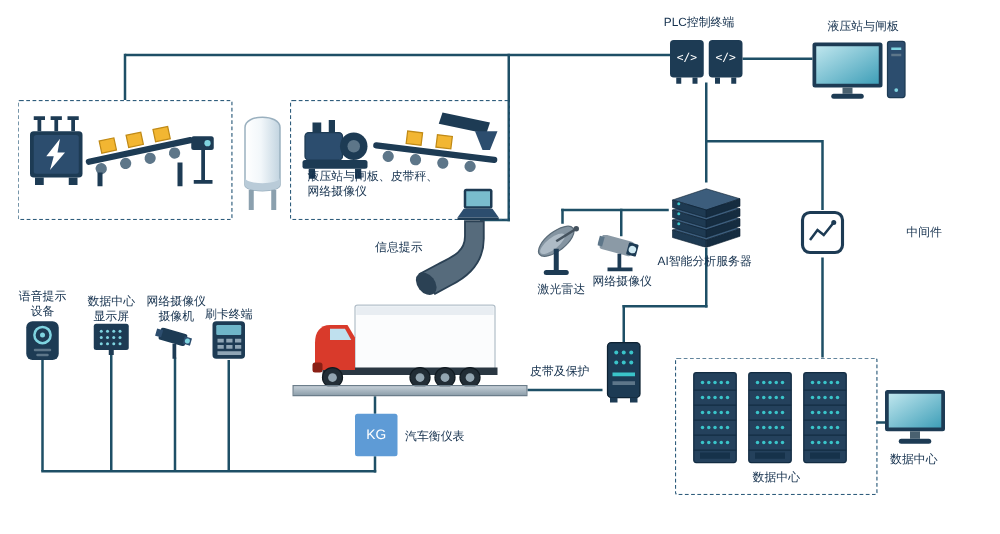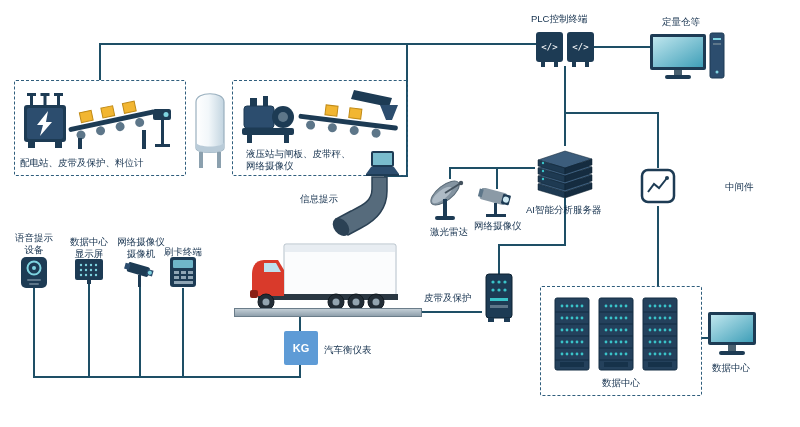--- a/index.html
+++ b/index.html
@@ -12,21 +12,21 @@
   .lbl.c { text-align:center; white-space:normal; }
   .bl { display:block; }
   .dashed { position:absolute; border:1.5px dashed #2f5d7c; border-radius:2px; }
   .icon { position:absolute; }
   .plc-box { position:absolute; width:27px; height:30px; background:#1d3b54; border-radius:3px;
              color:#ffffff; font-size:9px; display:flex; align-items:center; justify-content:center;
              font-family:"DejaVu Sans Mono",monospace; }
   .plc-box::after { content:""; position:absolute; bottom:-5px; left:5px; width:4px; height:5px;
                     background:#1d3b54; box-shadow:13px 0 #1d3b54; }
   .kg-box { position:absolute; left:284px; top:331px; width:34px; height:34px; background:#5e9bd6;
-            color:#ffffff; font-weight:bold; font-size:11px; display:flex; align-items:center;
+            color:#ffffff; font-weight:normal; font-size:11px; display:flex; align-items:center;
             justify-content:center; border-radius:2px; }
   .platform { position:absolute; left:234px; top:308px; width:188px; height:9px;
               background:linear-gradient(#c3ced6,#8fa0ac); border:1px solid #6b7d8a; }
 </style>
 </head>
 <body>
 
 <div class="canvas">
 
   <div class="line h" style="left:100px;top:43px;width:436px"></div>
@@ -59,21 +59,21 @@
   <div class="dashed" style="left:540px;top:286px;width:162px;height:110px"></div>
 
   <div class="lbl" style="left:531px;top:13px">PLC控制终端</div>
   <div class="plc-box" style="left:536px;top:32px">
     <span>&lt;/&gt;</span>
   </div>
   <div class="plc-box" style="left:567px;top:32px">
     <span>&lt;/&gt;</span>
   </div>
 
-  <div class="lbl" style="left:662px;top:16px">定量仓等</div>
+  <div class="lbl" style="left:662px;top:16px">液压站与闸板</div>
   <div class="icon" style="left:648px;top:30px">
     <svg width="78" height="52" viewBox="0 0 78 52">
       <defs>
           <linearGradient id="scr1" x1="0" y1="0" x2="1" y2="1">
             <stop offset="0" stop-color="#bfe6ee"></stop>
             <stop offset="1" stop-color="#3f9fb8"></stop>
           </linearGradient>
         </defs>
       <rect x="2" y="4" width="56" height="36" rx="2" fill="#1d3b54"></rect>
       <rect x="5" y="7" width="50" height="30" fill="url(#scr1)"></rect>
@@ -120,21 +120,20 @@
     </svg>
   </div>
   <div class="icon" style="left:152px;top:108px">
     <svg width="22" height="40" viewBox="0 0 22 40">
       <rect x="9" y="12" width="3" height="24" fill="#1d3b54"></rect>
       <rect x="1" y="1" width="18" height="11" rx="2" fill="#1d3b54"></rect>
       <circle cx="14" cy="6.5" r="2.5" fill="#7fd4e0"></circle>
       <rect x="3" y="36" width="15" height="3" fill="#1d3b54"></rect>
     </svg>
   </div>
-  <div class="lbl" style="left:20px;top:157px">配电站、皮带及保护、料位计</div>
 
   <div class="icon" style="left:192px;top:86px">
     <svg width="36" height="86" viewBox="0 0 36 86">
       <defs>
           <linearGradient id="silo1" x1="0" y1="0" x2="1" y2="0">
         <stop offset="0" stop-color="#ffffff"></stop>
             <stop offset="0.45" stop-color="#f2f7fa"></stop>
             <stop offset="1" stop-color="#c2d4e0"></stop>
       </linearGradient>
         </defs>
@@ -165,21 +164,21 @@
         <rect x="2" y="32" width="100" height="5" rx="2.5" fill="#1d3b54"></rect>
         <circle cx="15" cy="42" r="4.5" fill="#5d7689"></circle>
           <circle cx="37" cy="42" r="4.5" fill="#5d7689"></circle>
           <circle cx="59" cy="42" r="4.5" fill="#5d7689"></circle>
           <circle cx="81" cy="42" r="4.5" fill="#5d7689"></circle>
         <rect x="28" y="20" width="12" height="10" fill="#f2b632" stroke="#c08a16"></rect>
         <rect x="52" y="20" width="12" height="10" fill="#f2b632" stroke="#c08a16"></rect>
       </g>
     </svg>
   </div>
-  <div class="lbl" style="left:246px;top:148px">
+  <div class="lbl" style="left:246px;top:136px">
     <span class="bl">液压站与闸板、皮带秤、</span>
     <span class="bl">网络摄像仪</span>
   </div>
   <div class="icon" style="left:362px;top:150px">
     <svg width="40" height="28" viewBox="0 0 40 28">
       <rect x="9" y="1" width="23" height="16" rx="2" fill="#1d3b54"></rect>
       <rect x="11" y="3" width="19" height="12" fill="#79bccd"></rect>
       <polygon points="4,24 37,24 32,17 9,17" fill="#2c4d6e"></polygon>
       <rect x="4" y="24" width="33" height="2" fill="#1d3b54"></rect>
     </svg>

